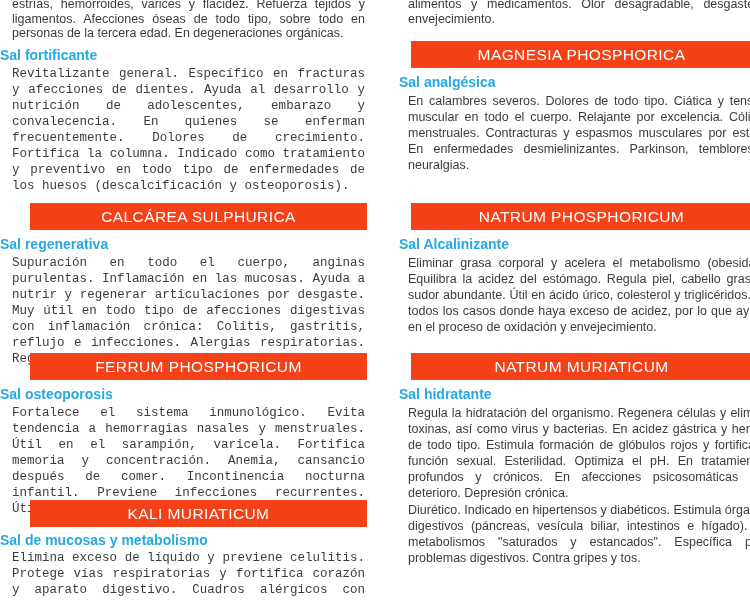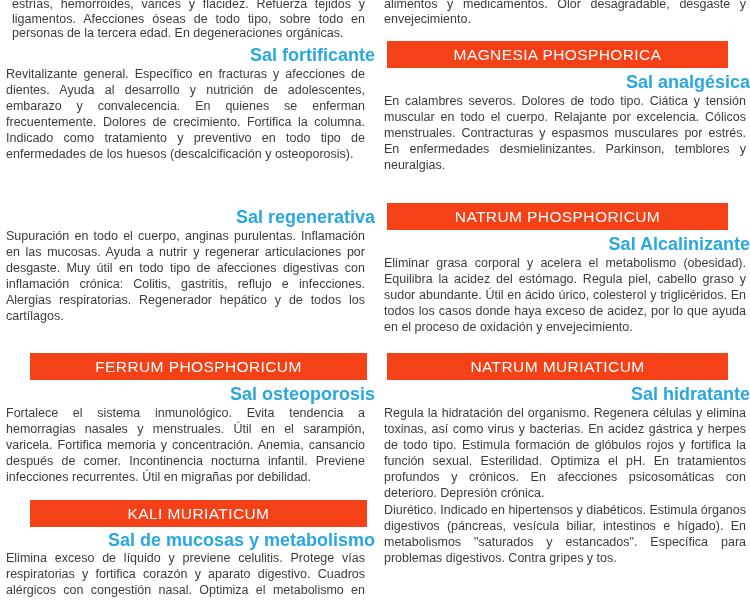--- a/index.html
+++ b/index.html
@@ -6,20 +6,21 @@
   body {
     width: 750px; height: 600px; overflow: hidden;
     background: #ffffff;
     font-family: "Liberation Sans", sans-serif;
     -webkit-font-smoothing: antialiased;
   }
   .page {
     width: 750px; height: 600px; overflow: hidden;
     display: grid;
     grid-template-columns: 375px 375px;
+    gap: 24px;
   }
   .col {
     display: grid;
     grid-template-rows: 41px 162px 150px 147px 1fr;
     overflow: hidden;
   }
   .continuation {
     font-size: 12.5px; line-height: 14.5px;
     color: #3c3c3c; text-align: justify;
     margin-top: -3px;
@@ -31,48 +32,51 @@
   .bar {
     height: 27px; margin-top: 0;
     background: #F44118; color: #ffffff;
     display: flex; align-items: center; justify-content: center;
     font-size: 15.5px; letter-spacing: 0.4px;
   }
   .col-left .bar  { margin-left: 30px; margin-right: 8px; }
   .col-right .bar { margin-left: 12px; margin-right: 22px; }
   .subtitle {
     margin-top: 7px;
-    text-align: right;
-    color: #29A8E0; font-weight: bold; font-size: 18px; line-height: 15px;
+    text-align: left;
+    color: #29A8E0; font-weight: bold; font-size: 14px; line-height: 15px;
   }
   .body-text {
     margin-top: 3px;
     font-size: 12.5px; line-height: 16px;
     color: #3c3c3c; text-align: justify;
   }
-  .col-left .body-text  { padding: 0 10px 0 6px; }
+  .col-left .body-text  { padding: 0 10px 0 12px; font-family: Liberation Mono, monospace; }
   .col-right .body-text { padding: 0 4px 0 9px; }
   
   .row-last .subtitle { margin-top: 6px; }
   .row-last .body-text { margin-top: 2px; }
 </style>
 </head>
 <body>
 
 <div class="page">
 
   <div class="col col-left">
     <div class="continuation">estrías, hemorroides, varices y flacidez. Refuerza tejidos y ligamentos. Afecciones óseas de todo tipo, sobre todo en personas de la tercera edad. En degeneraciones orgánicas.</div>
 
     <div class="section">
       <div class="subtitle">Sal fortificante</div>
       <div class="body-text">Revitalizante general. Específico en fracturas y afecciones de dientes. Ayuda al desarrollo y nutrición de adolescentes, embarazo y convalecencia. En quienes se enferman frecuentemente. Dolores de crecimiento. Fortifica la columna. Indicado como tratamiento y preventivo en todo tipo de enfermedades de los huesos (descalcificación y osteoporosis).</div>
     </div>
 
     <div class="section">
+      <div class="bar">
+        <span>CALCÁREA SULPHURICA</span>
+      </div>
       <div class="subtitle">Sal regenerativa</div>
       <div class="body-text">Supuración en todo el cuerpo, anginas purulentas. Inflamación en las mucosas. Ayuda a nutrir y regenerar articulaciones por desgaste. Muy útil en todo tipo de afecciones digestivas con inflamación crónica: Colitis, gastritis, reflujo e infecciones. Alergias respiratorias. Regenerador hepático y de todos los cartílagos.</div>
     </div>
 
     <div class="section">
       <div class="bar">
         <span>FERRUM PHOSPHORICUM</span>
       </div>
       <div class="subtitle">Sal osteoporosis</div>
       <div class="body-text">Fortalece el sistema inmunológico. Evita tendencia a hemorragias nasales y menstruales. Útil en el sarampión, varicela. Fortifica memoria y concentración. Anemia, cansancio después de comer. Incontinencia nocturna infantil. Previene infecciones recurrentes. Útil en migrañas por debilidad.</div>

